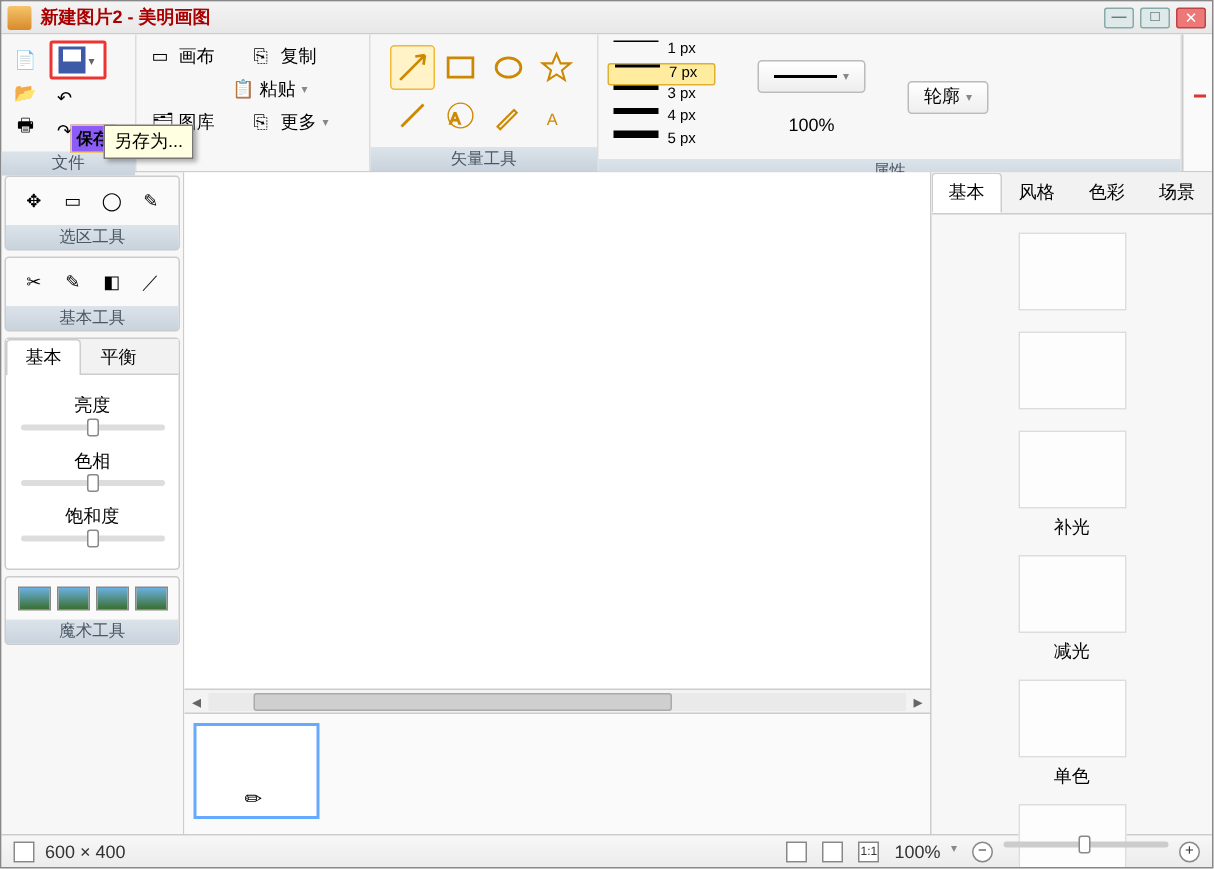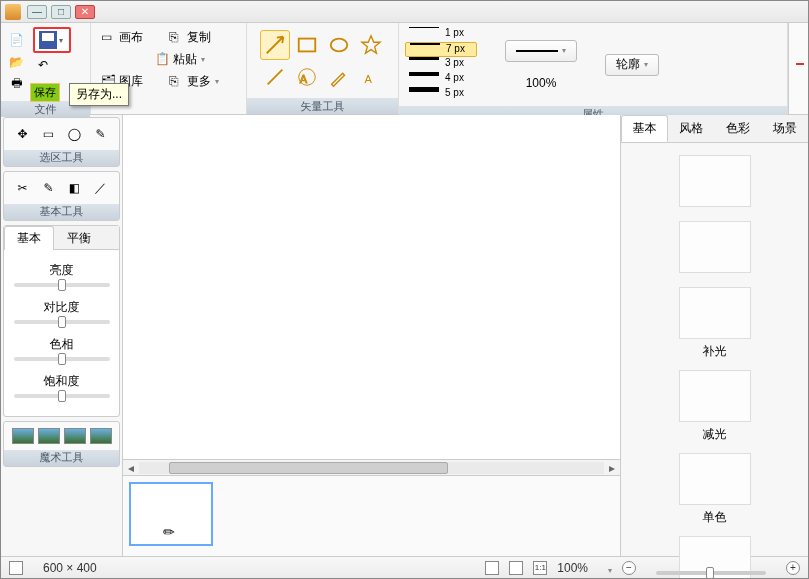--- a/index.html
+++ b/index.html
@@ -19,21 +19,21 @@
 .rgroup-body { flex:1; padding:4px 6px; display:flex; gap:6px;}
 .rgroup-label { height:16px; background:linear-gradient(#dce3ea,#c9d3dd); color:#4a5866; text-align:center; font-size:11px; line-height:16px;}
 .col { display:flex; flex-direction:column; gap:2px; justify-content:center;}
 .ico-btn { width:20px; height:20px; display:flex; align-items:center; justify-content:center; border:1px solid transparent; border-radius:2px;}
 .save-highlight { border:2px solid #e33 !important; padding:2px 4px; background:#fff; display:flex; align-items:center; gap:0; border-radius:2px;}
 .save-icon { width:18px; height:18px; background:#3c5aa6; position:relative;}
 .save-icon::after { content:""; position:absolute; top:2px; left:3px; width:12px; height:8px; background:#fff;}
 .dropdown-arrow { font-size:8px; color:#666; padding:0 2px;}
 
 .tooltip { position:absolute; top:60px; left:68px; background:#ffffe1; border:1px solid #777; padding:2px 6px; box-shadow:2px 2px 3px rgba(0,0,0,.3); z-index:20; white-space:nowrap;}
-.save-label { position:absolute; top:60px; left:29px; background:#84cc16; border:1px solid #f0c36d; padding:1px 3px; z-index:19; font-size:11px;}
+.save-label { position:absolute; top:60px; left:46px; background:#8b5cf6; border:1px solid #f0c36d; padding:1px 3px; z-index:19; font-size:11px;font-weight:bold;}
 
 .ribbon-btn { display:flex; align-items:center; gap:4px; padding:1px 4px; height:20px; border-radius:2px;}
 .ribbon-btn .mini-icon { width:14px; height:14px; display:inline-block;}
 .mini-dd { font-size:8px; color:#888;}
 
 .shape-grid { display:grid; grid-template-columns:repeat(4,30px); grid-template-rows:repeat(2,30px); gap:2px;}
 .shape-cell { display:flex; align-items:center; justify-content:center; border-radius:3px;}
 .shape-cell.sel { background:#fff3c7; border:1px solid #f0b838;}
 .shape-cell svg { width:22px; height:22px;}
 
@@ -90,32 +90,33 @@
 .fx-btn.active { background:#ffec9e; border-color:#e0b030;}
 .sq { width:10px; height:10px; border:1px solid #888; display:inline-block;}
 .sq.pink { background:#f8c8d8; border-color:#d48;}
 .sq.green { border-color:#2a2;}
 
 .spacer-right { width:20px; border-left:1px solid #ccc; background:#fafafa; position:relative;}
 .spacer-right::after{ content:""; position:absolute; top:40px; right:4px; width:8px; height:2px; background:#d33;}
 
 
 .statusbar { height:22px; background:linear-gradient(#f7f7f7,#ececec); border-top:1px solid #ccc; display:flex; align-items:center; padding:0 8px; gap:10px;}
-.statusbar .seg { display:flex; align-items:flex-end; gap:20px; color:#333;}
+.statusbar .seg { display:flex; align-items:flex-start; gap:7px; color:#333;}
 .statusbar .spacer { flex:1;}
 .zoom-slider { width:110px; height:4px; background:#ccc; position:relative; border-radius:2px;}
 .zoom-slider .zthumb { position:absolute; left:50px; top:-4px; width:8px; height:12px; background:#fff; border:1px solid #888; border-radius:2px;}
 .circ-btn { width:14px; height:14px; border:1px solid #888; border-radius:50%; display:flex; align-items:center; justify-content:center; font-size:10px; background:#fff;}
 .sb-icon { width:14px; height:14px; border:1px solid #888; background:#fff; display:inline-block;}
 </style>
 </head>
 <body>
 
 <div class="titlebar">
   <div class="app-icon"></div>
+  <div class="title">新建图片2 - 美明画图</div>
   <div class="win-btns">
     <div class="win-btn">—</div>
     <div class="win-btn">□</div>
     <div class="win-btn close">✕</div>
   </div>
 </div>
 
 <div class="ribbon">
 
   <div class="rgroup" style="width:90px; position:relative;">
@@ -295,26 +296,20 @@
         <div class="adj-tab">平衡</div>
       </div>
       <div class="adj-body">
         <div class="slider-row">
             <span class="lbl">亮度</span>
             <div class="slider">
               <div class="thumb"></div>
             </div>
           </div>
         <div class="slider-row">
-            <span class="lbl">对比度</span>
-            <div class="slider">
-              <div class="thumb"></div>
-            </div>
-          </div>
-        <div class="slider-row">
             <span class="lbl">色相</span>
             <div class="slider">
               <div class="thumb"></div>
             </div>
           </div>
         <div class="slider-row">
             <span class="lbl">饱和度</span>
             <div class="slider">
               <div class="thumb"></div>
             </div>

